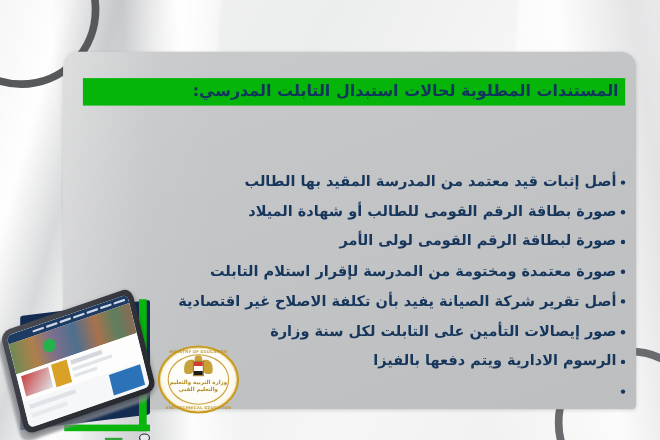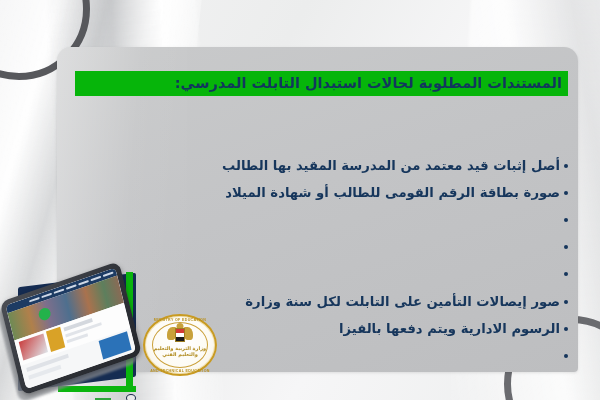--- a/index.html
+++ b/index.html
@@ -226,28 +226,31 @@
         <span class="txt">أصل إثبات قيد معتمد من المدرسة المقيد بها الطالب</span>
       </div>
 
       <div class="item">
         <span class="dot"></span>
         <span class="txt">صورة بطاقة الرقم القومى للطالب أو شهادة الميلاد</span>
       </div>
 
       <div class="item">
         <span class="dot"></span>
-      </div>
-
-      <div class="item">
-        <span class="dot"></span>
-      </div>
-
-      <div class="item">
-        <span class="dot"></span>
+        <span class="txt">صورة لبطاقة الرقم القومى لولى الأمر</span>
+      </div>
+
+      <div class="item">
+        <span class="dot"></span>
+        <span class="txt">صورة معتمدة ومختومة من المدرسة لإقرار استلام التابلت</span>
+      </div>
+
+      <div class="item">
+        <span class="dot"></span>
+        <span class="txt">أصل تقرير شركة الصيانة يفيد بأن تكلفة الاصلاح غير اقتصادية</span>
       </div>
 
       <div class="item">
         <span class="dot"></span>
         <span class="txt">صور إيصالات التأمين على التابلت لكل سنة وزارة</span>
       </div>
 
 
       <div class="item">
         <span class="dot"></span>

